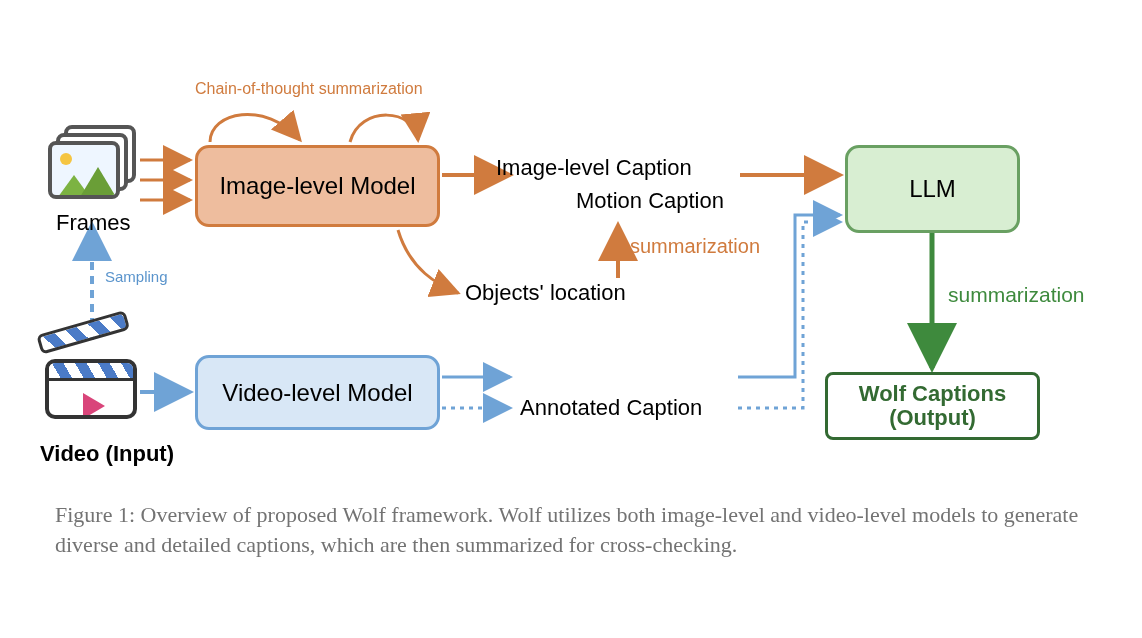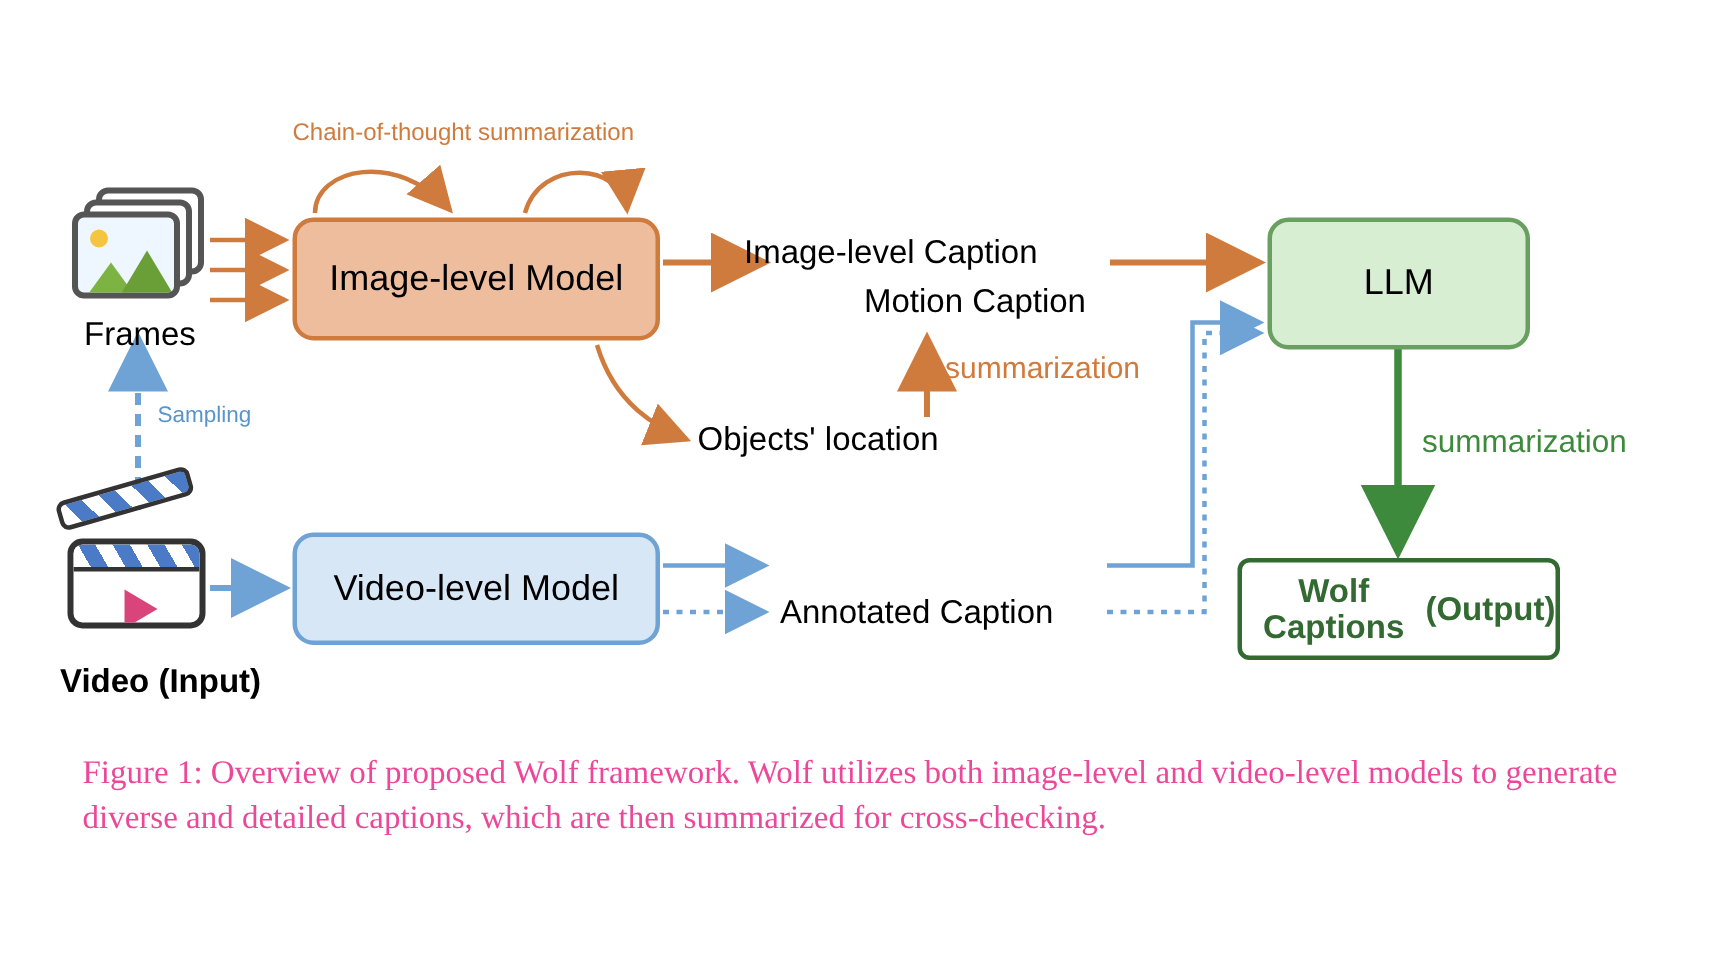--- a/index.html
+++ b/index.html
@@ -5,21 +5,21 @@
 * { margin:0; padding:0; box-sizing:border-box; }
 body { width:1142px; height:638px; background:#fff; font-family:-apple-system,Helvetica,Arial,sans-serif; position:relative; }
 .canvas { position:relative; width:1142px; height:638px; }
 .node { position:absolute; }
 
 
 .box { border:3px solid; border-radius:14px; display:flex; align-items:center; justify-content:center; font-size:24px; }
 .image-model { left:195px; top:145px; width:245px; height:82px; background:#eebd9e; border-color:#d07b3e; }
 .video-model { left:195px; top:355px; width:245px; height:75px; background:#d8e7f6; border-color:#6fa3d6; }
 .llm-box { left:845px; top:145px; width:175px; height:88px; background:#d8eed2; border-color:#69a062; }
-.output-box { left:825px; top:372px; width:215px; height:68px; background:#fff; border-color:#336a32; color:#336a32; font-weight:700; font-size:22px; line-height:1.1; text-align:center; border-radius:8px; flex-direction:row; }
+.output-box { left:825px; top:372px; width:215px; height:68px; background:#fff; border-color:#336a32; color:#336a32; font-weight:700; font-size:22px; line-height:1.1; text-align:center; border-radius:8px; flex-direction:column; }
 
 
 .lbl { position:absolute; font-size:22px; }
 .orange { color:#d07b3e; }
 .blue   { color:#5a94cc; }
 .green  { color:#3e8a3d; }
 
 
 .frames-stack { left:48px; top:125px; width:88px; height:74px; }
 .frame-card { position:absolute; width:72px; height:58px; border:4px solid #555; border-radius:8px; background:#fff; }
@@ -34,21 +34,21 @@
 .clapper-wrap { left:45px; top:345px; width:100px; height:82px; }
 .clap-top { position:absolute; left:-6px; top:-10px; width:92px; height:20px; transform:rotate(-16deg); transform-origin:left center; border-radius:6px; background:repeating-linear-gradient(60deg,#fff 0 10px,#4b7bc7 10px 20px); border:3px solid #333; }
 .clap-body { position:absolute; left:0; top:14px; width:92px; height:60px; border:4px solid #333; border-radius:10px; background:#fff; overflow:hidden; }
 .clap-stripes { position:absolute; left:0; top:0; width:100%; height:18px; background:repeating-linear-gradient(60deg,#fff 0 10px,#4b7bc7 10px 20px); border-bottom:3px solid #333; }
 .play-tri { position:absolute; left:34px; top:30px; width:0; height:0; border-left:22px solid #d9457a; border-top:13px solid transparent; border-bottom:13px solid transparent; }
 
 
 svg.arrows { position:absolute; left:0; top:0; width:1142px; height:638px; pointer-events:none; }
 
 
-.figcap { position:absolute; left:55px; top:500px; width:1035px; font-family:"Times New Roman",serif; font-size:22px; line-height:1.35; color:#ec4899; }
+.figcap { position:absolute; left:55px; top:500px; width:1035px; font-family:"Times New Roman",serif; font-size:22px; line-height:1.35; color:#737373; }
 </style>
 </head>
 <body>
 
 <div class="canvas">
 
   <svg class="arrows">
     <defs>
       <marker id="arO" markerWidth="12" markerHeight="12" refX="9" refY="5" orient="auto">
         <path d="M0,0 L10,5 L0,10 z" fill="#d07b3e"></path>

